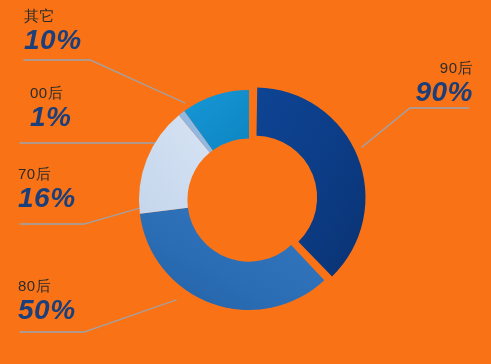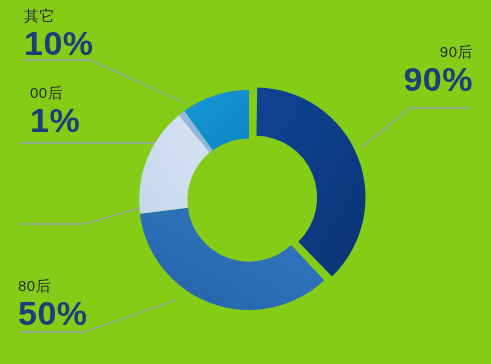--- a/index.html
+++ b/index.html
@@ -7,21 +7,21 @@
     padding: 0;
     background: #ffffff;
   }
   body {
     font-family: "Liberation Sans", "DejaVu Sans", sans-serif;
   }
   #chart-root {
     position: relative;
     width: 491px;
     height: 364px;
-    background: #84cc16;
+    background: #f97316;
     overflow: hidden;
   }
   #donut-svg {
     position: absolute;
     left: 0;
     top: 0;
     width: 491px;
     height: 364px;
   }
   .callout {
@@ -32,35 +32,36 @@
   .callout .cat {
     display: block;
     font-size: 15px;
     font-weight: 400;
     color: #2b2b2b;
     letter-spacing: 0.5px;
     margin-bottom: 3px;
   }
   .callout .pct {
     display: block;
-    font-size: 34px;
+    font-size: 28px;
     font-weight: 700;
+    font-style: italic;
     color: #1b3f7a;
     letter-spacing: 0.5px;
   }
   .callout.right .cat,
   .callout.right .pct {
     text-align: right;
   }
   
   #callout-other  { left: 24px;  top: 8px;   }
   #callout-00s    { left: 18px;  top: 85px; margin-left: 12px;  }
   #callout-70s    { left: 18px;  top: 166px; }
   #callout-80s    { left: 18px;  top: 278px; }
-  #callout-90s    { right: 18px; top: 44px;  }
+  #callout-90s    { right: 18px; top: 60px;  }
 </style>
 </head>
 <body>
 
 <div id="chart-root">
 
   <svg id="donut-svg" viewBox="0 0 491 364">
     <defs>
       <linearGradient id="grad-90s" x1="0" y1="0" x2="1" y2="1">
         <stop offset="0%" stop-color="#0e4494"></stop>
@@ -106,20 +107,24 @@
   <div class="callout" id="callout-other">
     <span class="cat">其它</span>
     <span class="pct">10%</span>
   </div>
 
   <div class="callout" id="callout-00s">
     <span class="cat">00后</span>
     <span class="pct">1%</span>
   </div>
 
+  <div class="callout" id="callout-70s">
+    <span class="cat">70后</span>
+    <span class="pct">16%</span>
+  </div>
 
   <div class="callout" id="callout-80s">
     <span class="cat">80后</span>
     <span class="pct">50%</span>
   </div>
 
   <div class="callout right" id="callout-90s">
     <span class="cat">90后</span>
     <span class="pct">90%</span>
   </div>

